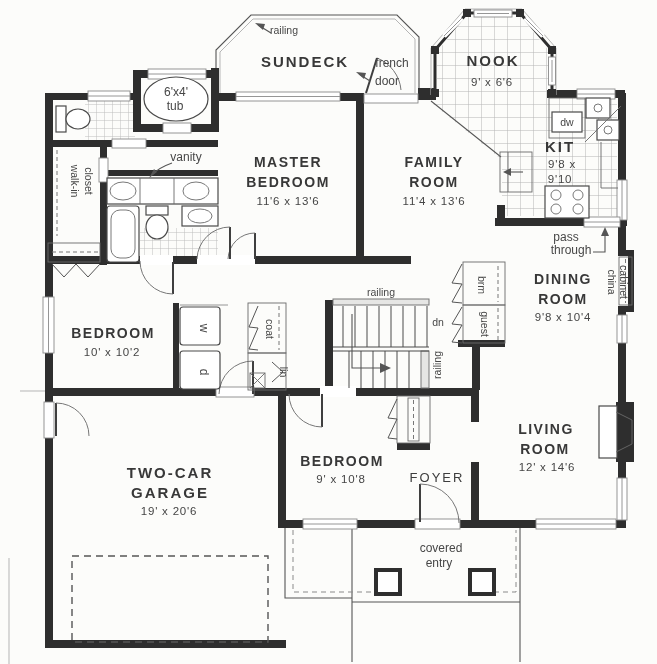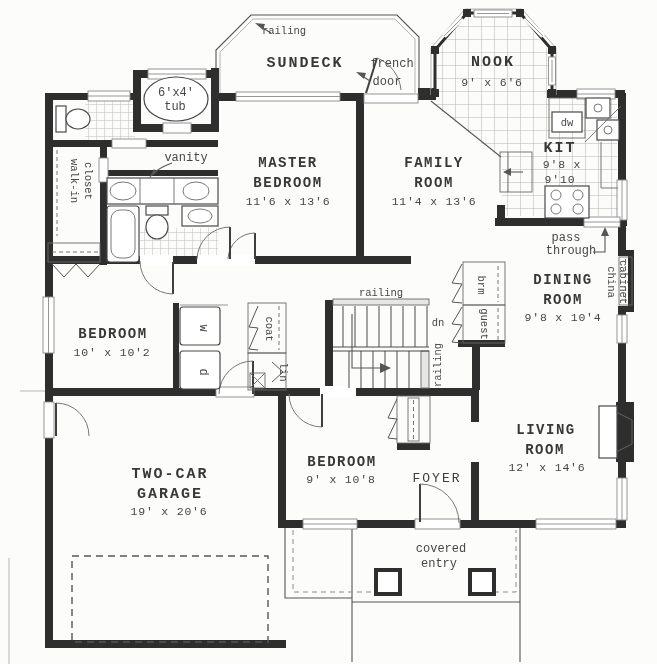--- a/index.html
+++ b/index.html
@@ -1,19 +1,19 @@
 <!DOCTYPE html>
 <html><head>
 <meta charset="utf-8">
 <style>
   html,body{margin:0;padding:0;background:#ffffff;}
   .plan{
     position:relative;width:657px;height:664px;
     background:#fcfcfa;overflow:hidden;
-    font-family:Liberation Mono, monospace;
+    font-family:Liberation Sans, sans-serif;
   }
   svg{display:block;}
   .w{fill:#2e2e2e;}
   .win{fill:#ffffff;stroke:#8a8a8a;stroke-width:0.9;}
   .winline{stroke:#8a8a8a;stroke-width:0.9;}
   .thin{stroke:#555;stroke-width:1.1;fill:none;}
   .xtra{stroke:#b5b5b5;stroke-width:1;fill:none;}
   .fix{fill:#ffffff;stroke:#4a4a4a;stroke-width:1.2;}
   .fixthin{fill:none;stroke:#6a6a6a;stroke-width:0.9;}
   .arc{fill:none;stroke:#777;stroke-width:1;}

